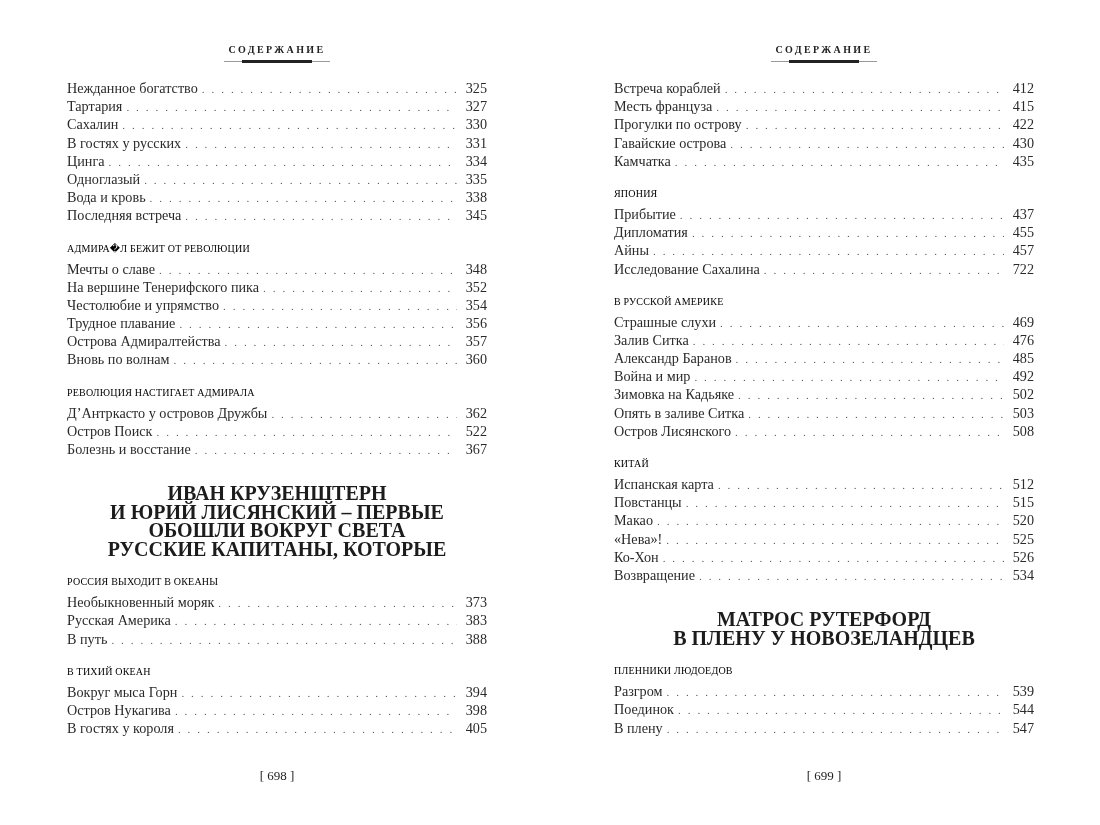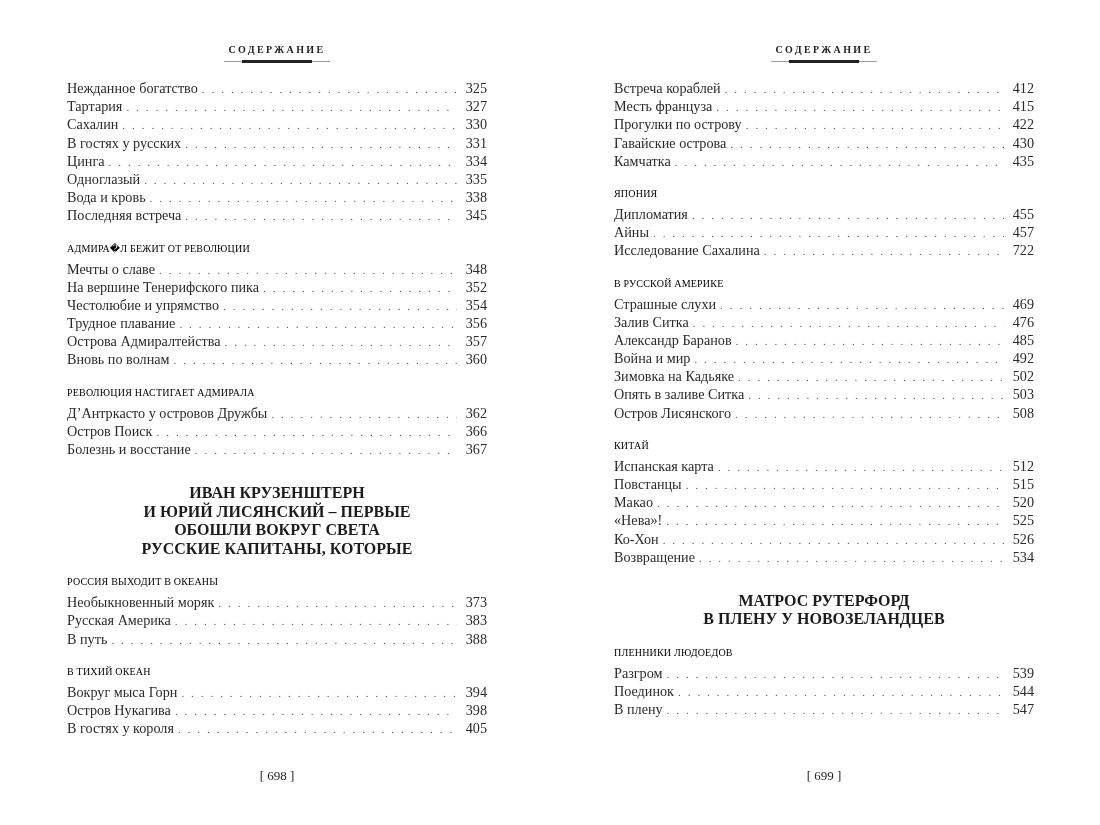--- a/index.html
+++ b/index.html
@@ -23,21 +23,21 @@
   }
 
   .content { position: absolute; top: 79px; left: 0; width: 100%; }
 
   .section-title {
     font-size: 10px; letter-spacing: 0.2px; color: #000000; height: 19px; line-height: 19px;
     margin-top: 14px; margin-bottom: 2px; text-transform: none;
   }
 
   .part-title {
-    font-size: 16px; font-weight: bold; text-align: center; line-height: 18.5px; color: #1c1c1c;
+    font-size: 20px; font-weight: bold; text-align: center; line-height: 18.5px; color: #1c1c1c;
     margin-top: 26px; margin-bottom: 8px;
   }
 
   .toc-row { display: flex; align-items: baseline; height: 18.2px; line-height: 18.2px; font-size: 14.2px; }
   .toc-row .label { white-space: nowrap; padding-right: 4px; }
   .toc-row .leader {
     flex: 1; overflow: hidden; white-space: nowrap; color: #555; letter-spacing: 2.1px; font-size: 11px;
   }
   .toc-row .leader::before {
     content: ". . . . . . . . . . . . . . . . . . . . . . . . . . . . . . . . . . . . . . . . . . . . . . . . . . . . . . . . . . . . . . . . . . . . . . . . . . . . . . . . . . . . . . . . . . . . . . . . . . . . . . . . . . . . . . . . . . . . . . . . . . . . . . . . .";
@@ -131,21 +131,21 @@
       </div>
       <div class="section-title">РЕВОЛЮЦИЯ НАСТИГАЕТ АДМИРАЛА</div>
       <div class="toc-row">
         <span class="label">Д’Антркасто у островов Дружбы</span>
         <span class="leader"></span>
         <span class="page-num">362</span>
       </div>
       <div class="toc-row">
         <span class="label">Остров Поиск</span>
         <span class="leader"></span>
-        <span class="page-num">366</span>
+        <span class="page-num">522</span>
       </div>
       <div class="toc-row">
         <span class="label">Болезнь и восстание</span>
         <span class="leader"></span>
         <span class="page-num">367</span>
       </div>
       <div class="part-title">
         <div>ИВАН КРУЗЕНШТЕРН</div>
         <div>И ЮРИЙ ЛИСЯНСКИЙ – ПЕРВЫЕ</div>
         <div>ОБОШЛИ ВОКРУГ СВЕТА</div>
@@ -213,20 +213,25 @@
         <span class="leader"></span>
         <span class="page-num">430</span>
       </div>
       <div class="toc-row">
         <span class="label">Камчатка</span>
         <span class="leader"></span>
         <span class="page-num">435</span>
       </div>
       <div class="section-title">ЯПОНИЯ</div>
       <div class="toc-row">
+        <span class="label">Прибытие</span>
+        <span class="leader"></span>
+        <span class="page-num">437</span>
+      </div>
+      <div class="toc-row">
         <span class="label">Дипломатия</span>
         <span class="leader"></span>
         <span class="page-num">455</span>
       </div>
       <div class="toc-row">
         <span class="label">Айны</span>
         <span class="leader"></span>
         <span class="page-num">457</span>
       </div>
       <div class="toc-row">

